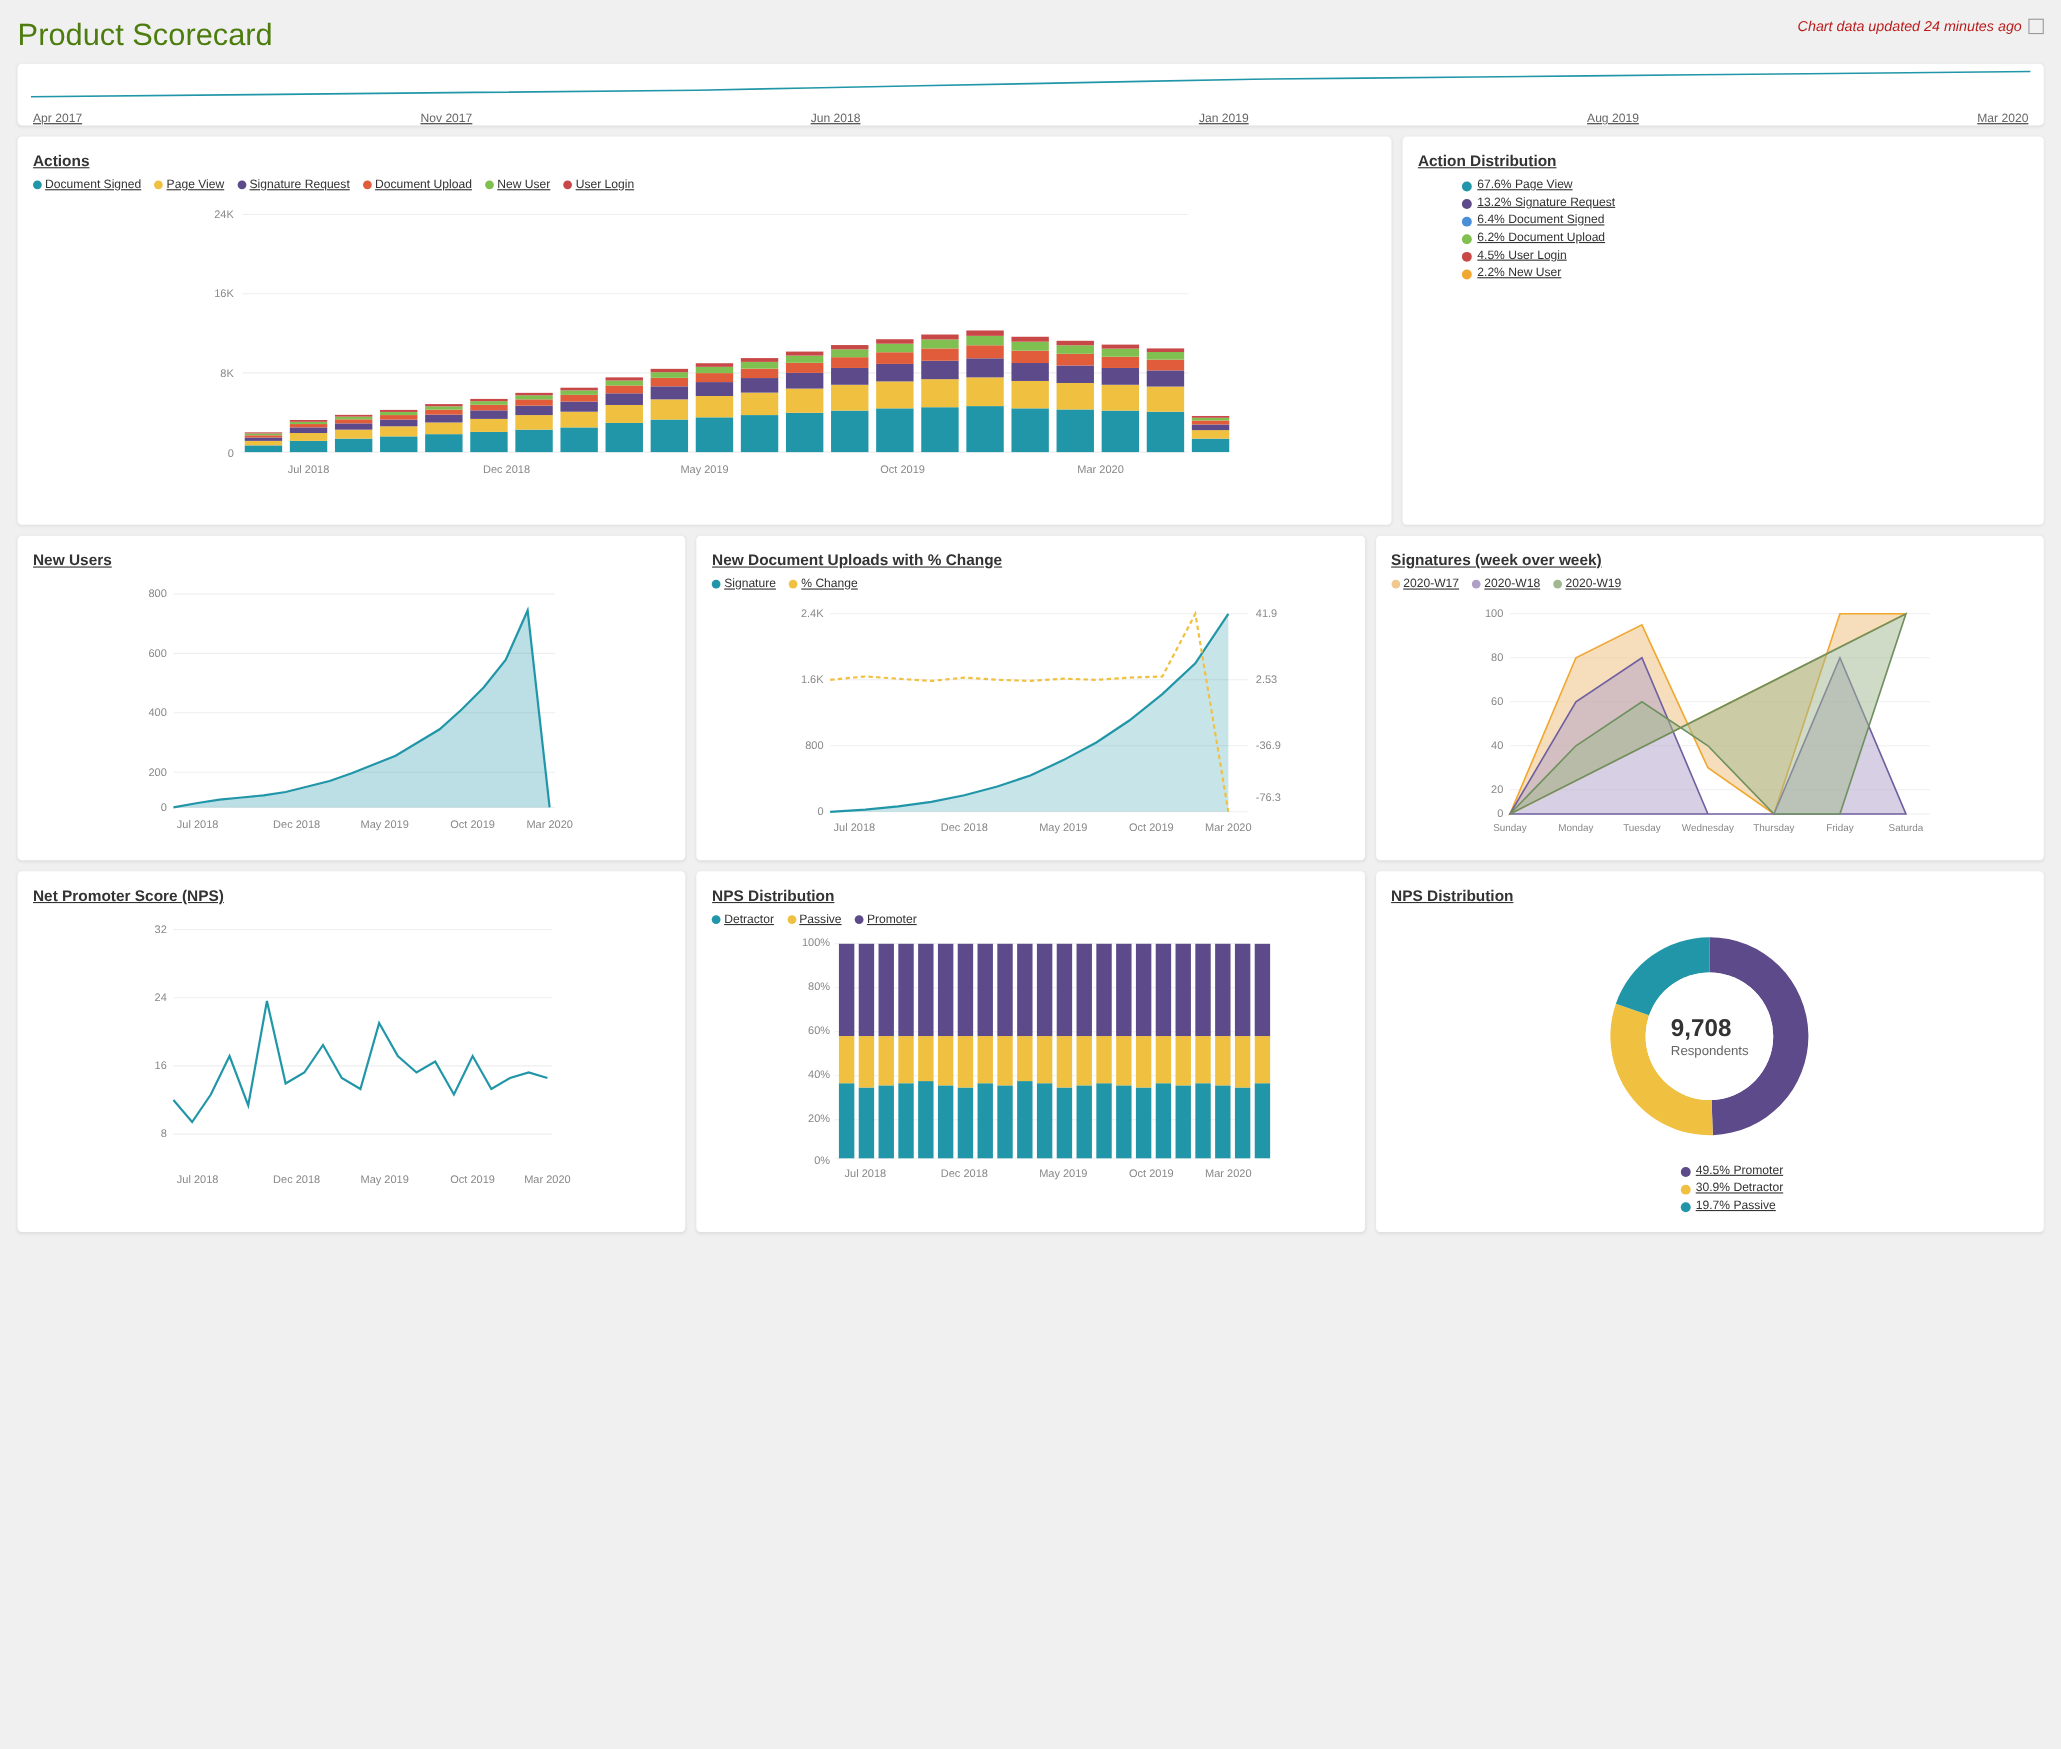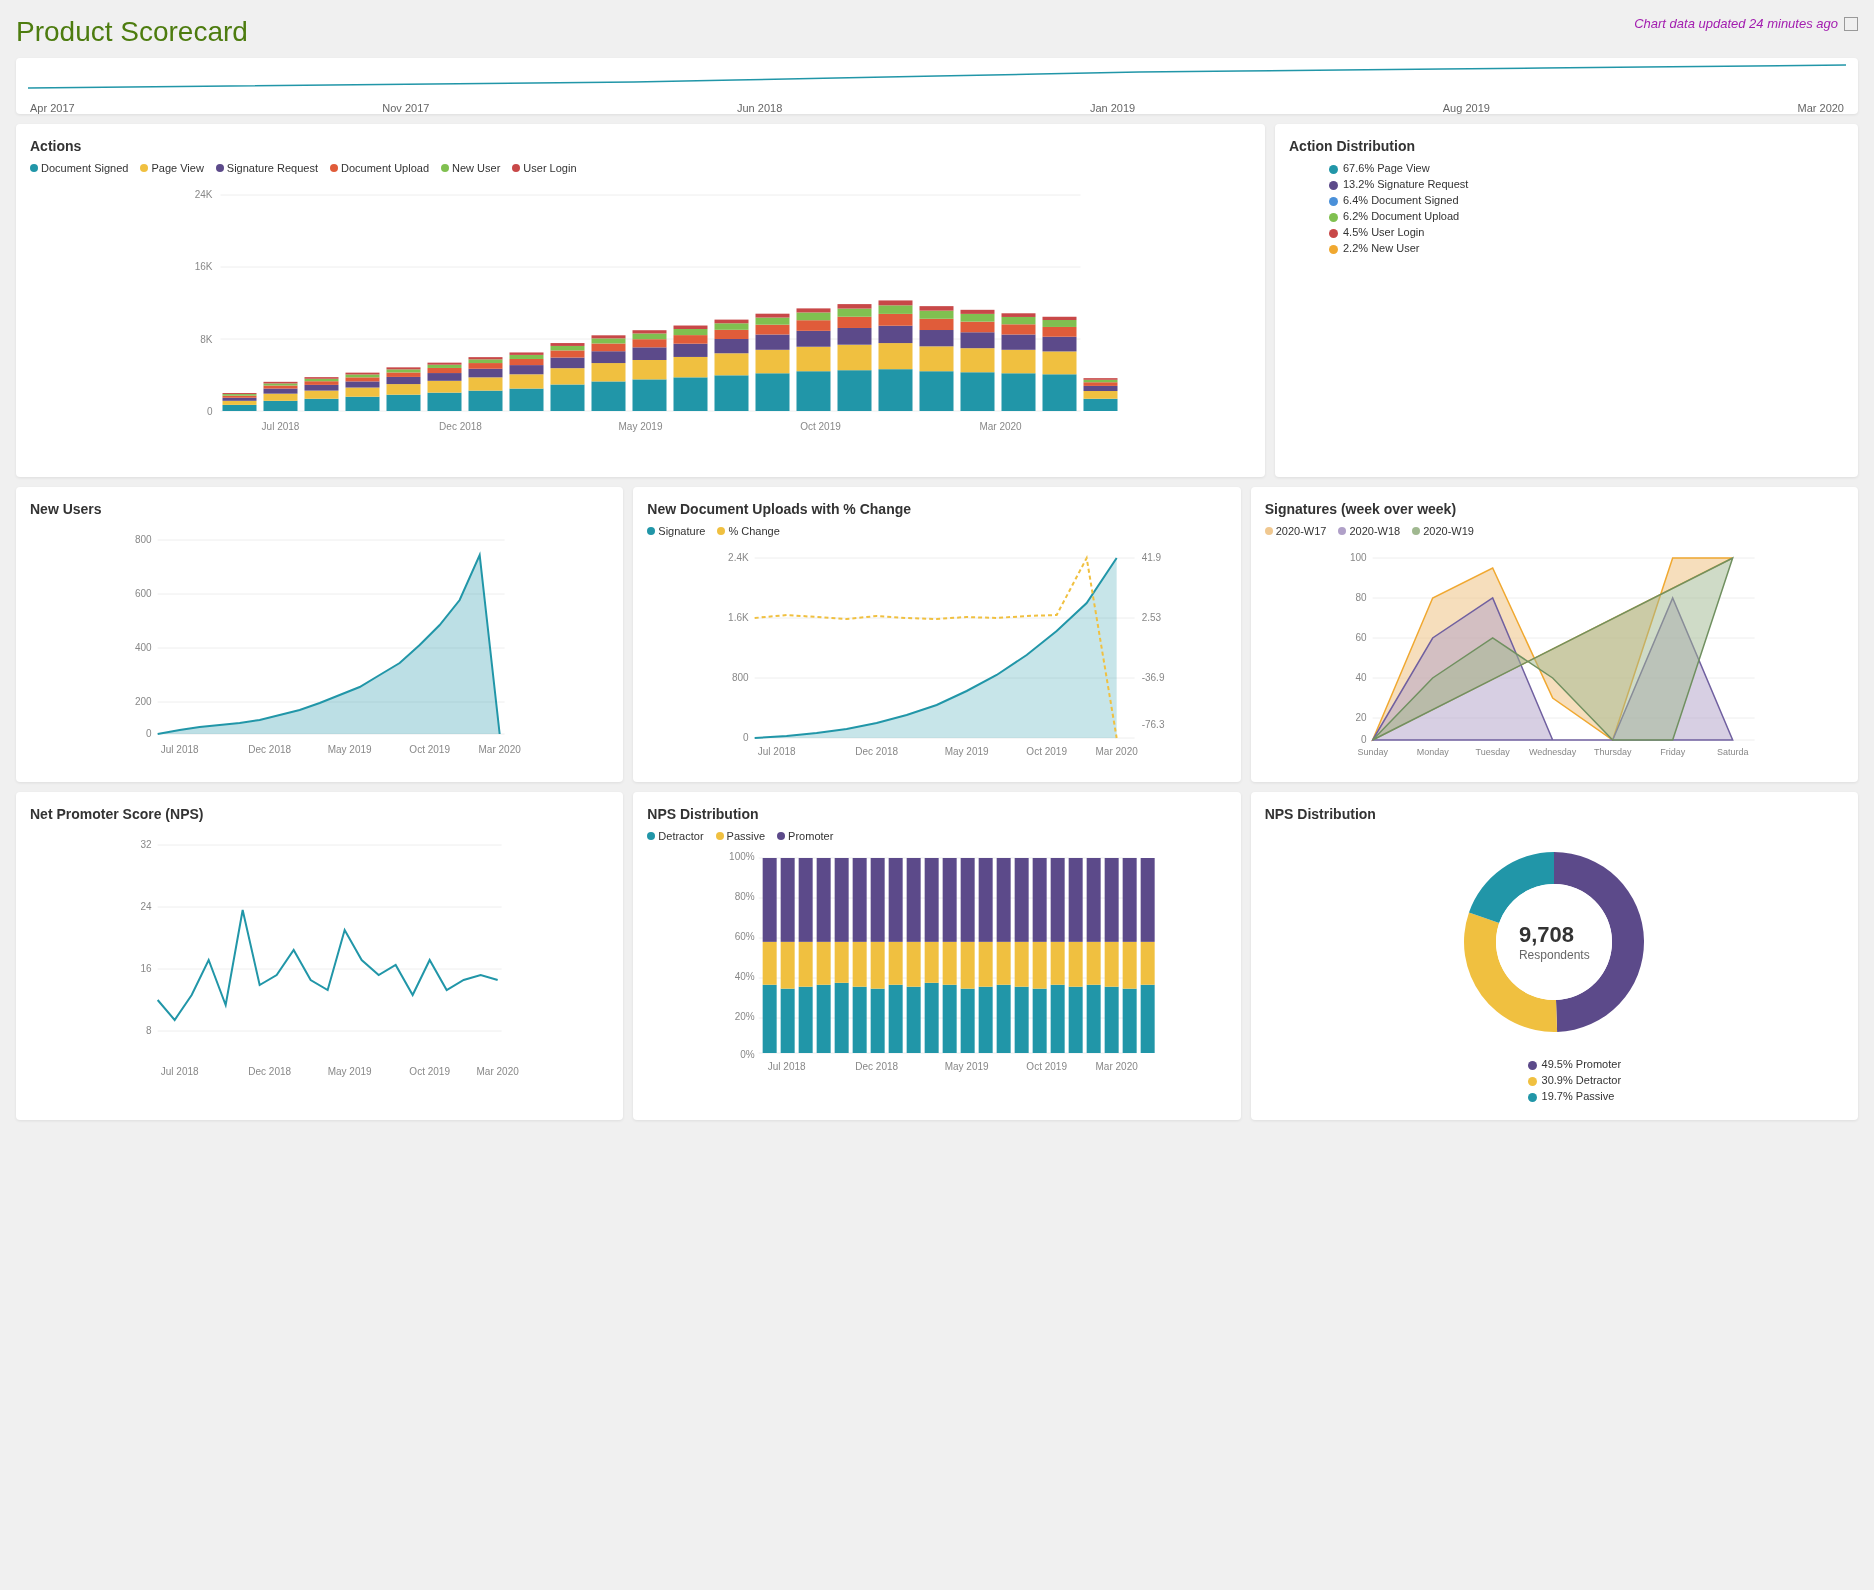--- a/index.html
+++ b/index.html
@@ -1,30 +1,30 @@
 <!DOCTYPE html>
 <html><head>
   <meta charset="utf-8">
   <style>
     * { box-sizing: border-box; margin: 0; padding: 0; }
     body { background: #f0f0f0; font-family: 'Segoe UI', Arial, sans-serif; font-size: 13px; color: #333; }
     .page { background: #f0f0f0; padding: 16px; width: 1874px; min-height: 1590px; }
     .header { display: flex; justify-content: space-between; align-items: flex-start; margin-bottom: 10px; }
     .page-title { font-size: 28px; font-weight: 300; color: #4d7c0f; }
-    .chart-update { font-size: 13px; color: #a21caf; font-style: italic; display: flex; align-items: center; gap: 6px; text-align: right; }
+    .chart-update { font-size: 13px; color: #b91c1c; font-style: italic; display: flex; align-items: center; gap: 6px; text-align: right; }
     .expand-icon { width: 14px; height: 14px; border: 1px solid #999; display: inline-block; }
 
     
     .timeline-bar { background: #fff; border-radius: 4px; padding: 6px 12px; margin-bottom: 10px; position: relative; height: 56px; overflow: hidden; }
     .timeline-labels { display: flex; justify-content: space-between; font-size: 11px; color: #666; margin-top: 30px; }
     .timeline-sparkline { position: absolute; top: 6px; left: 12px; right: 12px; height: 28px; }
 
     
     .grid-row { display: flex; gap: 10px; margin-bottom: 10px; }
-    .card { background: #fff; border-radius: 4px; padding: 14px; box-shadow: 0 1px 3px rgba(0,0,0,0.08); }
+    .card { background: #fff; border-radius: 4px; padding: 14px; box-shadow: 0 1px 3px rgba(0,0,0,0.08); text-decoration: underline; }
     .card-title { font-size: 14px; font-weight: 600; color: #333; margin-bottom: 8px; }
     .card-wide { flex: 2.2; }
     .card-medium { flex: 1; }
 
     
     .legend { display: flex; flex-wrap: wrap; gap: 6px 12px; font-size: 11px; margin-bottom: 6px; }
     .legend-item { display: flex; align-items: center; gap: 3px; }
     .legend-dot { width: 8px; height: 8px; border-radius: 50%; display: inline-block; }
 
     

